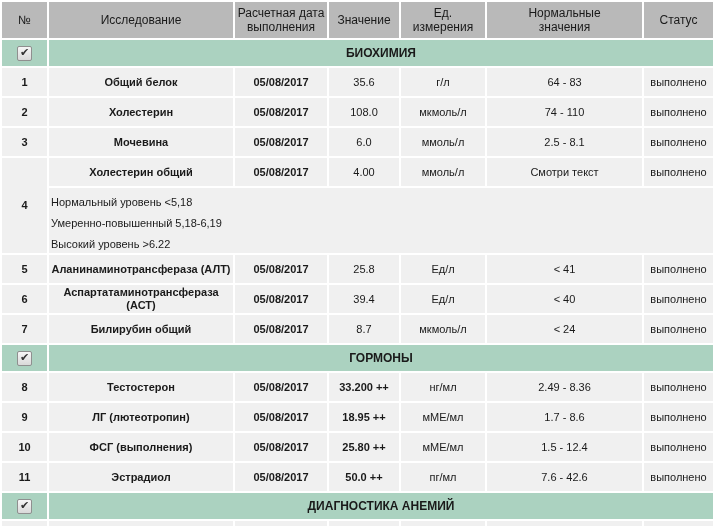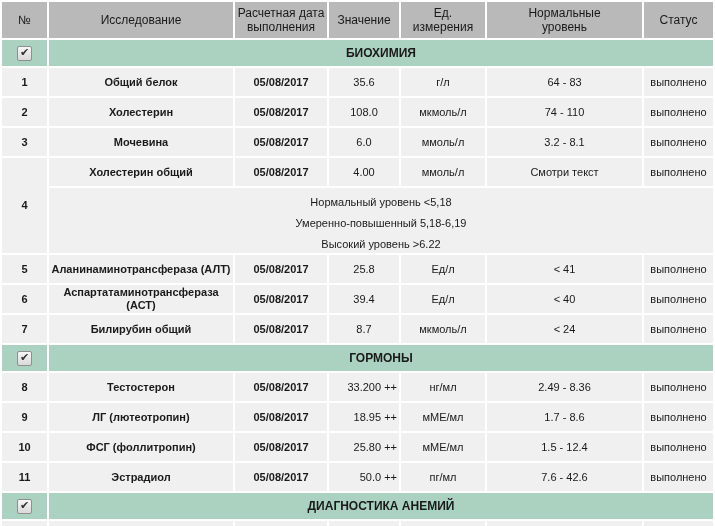--- a/index.html
+++ b/index.html
@@ -55,29 +55,29 @@
   tr.section td{
     background:var(--section-bg);
     height:24px;
   }
   td.sec-title{
     font-weight:bold;
     font-size:12px;
     margin-left:16px;
   }
   td.num, td.name, td.date{font-weight:bold;}
-  td.value.flag{font-weight:normal;text-align:right;}
+  td.value.flag{font-weight:bold;}
   td.note-cell{
     height:62px;
     font-weight:normal;
   }
   .note-line{
     font-size:11px;
     line-height:15px;
-    text-align:center;
+    text-align:left;
     margin-top:6px;
   }
   .checkbox{
     display:inline-block;
     width:13px;height:13px;
     border:1px solid #8f8f8f;
     border-radius:2px;
     background:linear-gradient(#f6f6f6,#d9d9d9);
     line-height:13px;
     font-size:11px;
@@ -105,21 +105,21 @@
   <thead>
     <tr>
         <th>№</th>
         <th>Исследование</th>
         <th>Расчетная дата
 выполнения</th>
         <th>Значение</th>
         <th>Ед.
 измерения</th>
         <th>Нормальные
-уровень</th>
+значения</th>
         <th>Статус</th>
       </tr>
   </thead>
   <tbody>
       <tr class="section">
         <td><span class="checkbox"><span class="check">✔</span></span></td>
         <td colspan="6" class="sec-title">БИОХИМИЯ</td>
       </tr>
       <tr>
         <td class="num">1</td>
@@ -138,21 +138,21 @@
         <td class="unit">мкмоль/л</td>
         <td class="normal">74 - 110</td>
         <td class="status">выполнено</td>
       </tr>
       <tr>
         <td class="num">3</td>
         <td class="name">Мочевина</td>
         <td class="date">05/08/2017</td>
         <td class="value">6.0</td>
         <td class="unit">ммоль/л</td>
-        <td class="normal">3.2 - 8.1</td>
+        <td class="normal">2.5 - 8.1</td>
         <td class="status">выполнено</td>
       </tr>
       <tr>
         <td class="num" rowspan="2">4</td>
         <td class="name">Холестерин общий</td>
         <td class="date">05/08/2017</td>
         <td class="value">4.00</td>
         <td class="unit">ммоль/л</td>
         <td class="normal">Смотри текст</td>
         <td class="status">выполнено</td>
@@ -208,21 +208,21 @@
         <td class="num">9</td>
         <td class="name">ЛГ (лютеотропин)</td>
         <td class="date">05/08/2017</td>
         <td class="value flag">18.95 ++</td>
         <td class="unit">мМЕ/мл</td>
         <td class="normal">1.7 - 8.6</td>
         <td class="status">выполнено</td>
       </tr>
       <tr>
         <td class="num">10</td>
-        <td class="name">ФСГ (фоллитропин)</td>
+        <td class="name">ФСГ (выполнения)</td>
         <td class="date">05/08/2017</td>
         <td class="value flag">25.80 ++</td>
         <td class="unit">мМЕ/мл</td>
         <td class="normal">1.5 - 12.4</td>
         <td class="status">выполнено</td>
       </tr>
       <tr>
         <td class="num">11</td>
         <td class="name">Эстрадиол</td>
         <td class="date">05/08/2017</td>

